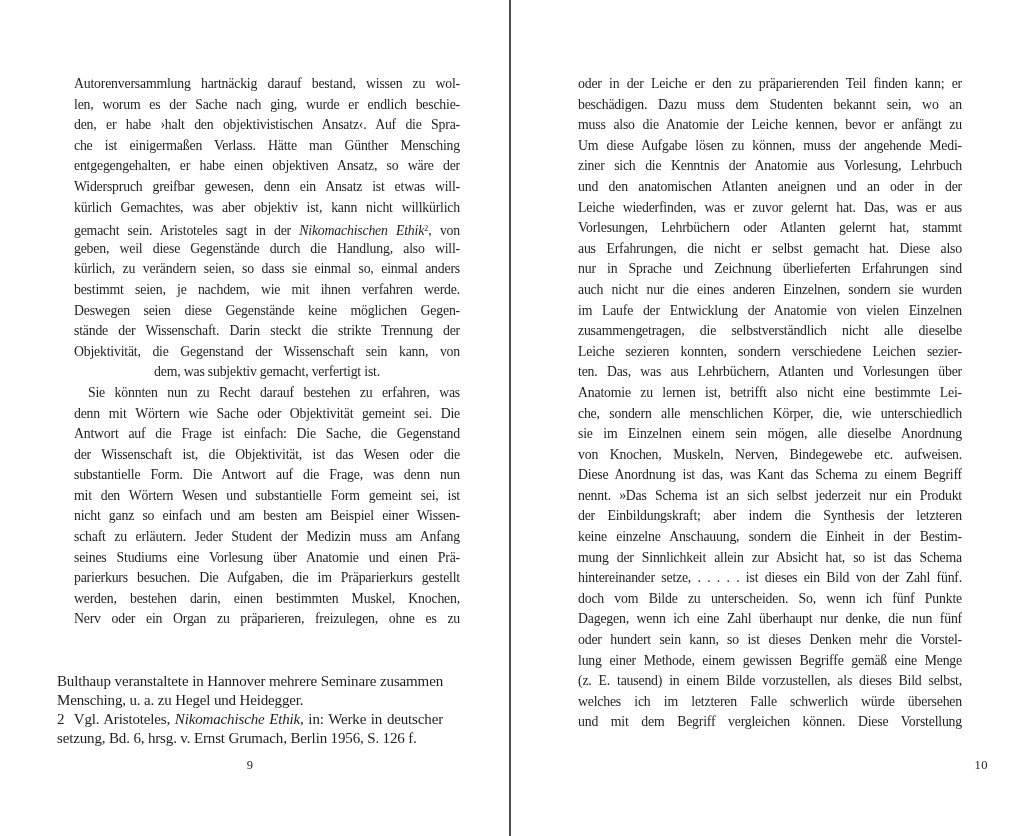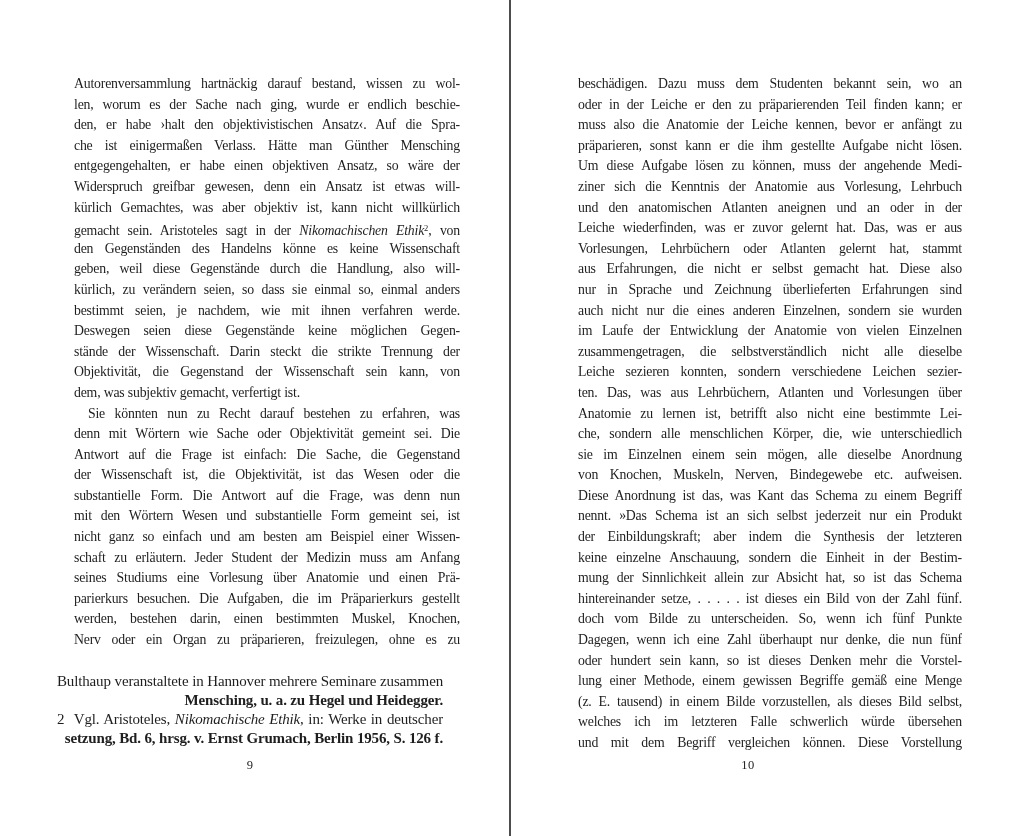--- a/index.html
+++ b/index.html
@@ -38,21 +38,21 @@
     text-align: justify;
     overflow: hidden;
     white-space: normal;
   }
   .line::after {
     content: "";
     display: inline-block;
     width: 100%;
     height: 0;
   }
-  .line.last { text-align: left; }
+  .line.last { text-align: center; }
   .line.last::after { content: none; }
   .line.indent { text-indent: 14px; }
 
   .footnote {
     position: absolute;
     left: 57px;
     top: 672px;
     width: 386px;
   }
   .fn-line {
@@ -62,56 +62,55 @@
     letter-spacing: -0.15px;
     text-align: justify;
     overflow: hidden;
   }
   .fn-line::after {
     content: "";
     display: inline-block;
     width: 100%;
     height: 0;
   }
-  .fn-line.last { text-align: right; font-weight: bold; }
+  .fn-line.last { text-align: left; }
   .fn-line.last::after { content: none; }
 
   .i { font-style: italic; margin-top: 40px; }
   .sup {
     font-style: normal;
     font-size: 8.5px;
     vertical-align: 4px;
     letter-spacing: 0;
   }
 
   .page-number {
     position: absolute;
     top: 758px;
     font-size: 12.5px;
     text-align: center;
     letter-spacing: 0.5px;
   }
   .page-number.left  { left: 57px;  width: 386px; }
-  .page-number.right { left: 556px; width: 384px; }
+  .page-number.right { left: 604px; width: 384px; text-align: right; }
 </style>
 </head>
 <body style="background: rgb(255, 255, 255); color: rgb(30, 30, 30);">
 
 <div class="divider" style="background: rgb(77, 77, 77);"></div>
 
 <div class="text-block left">
     <div class="line"><span>Autorenversammlung hartnäckig darauf bestand, wissen zu wol-</span></div>
     <div class="line"><span>len, worum es der Sache nach ging, wurde er endlich beschie-</span></div>
     <div class="line"><span>den, er habe ›halt den objektivistischen Ansatz‹. Auf die Spra-</span></div>
     <div class="line"><span>che ist einigermaßen Verlass. Hätte man Günther Mensching</span></div>
     <div class="line"><span>entgegengehalten, er habe einen objektiven Ansatz, so wäre der</span></div>
     <div class="line"><span>Widerspruch greifbar gewesen, denn ein Ansatz ist etwas will-</span></div>
     <div class="line"><span>kürlich Gemachtes, was aber objektiv ist, kann nicht willkürlich</span></div>
     <div class="line"><span>gemacht sein. Aristoteles sagt in der </span><span class="i">Nikomachischen Ethik</span><span class="sup">2</span><span>, von</span></div>
-    <div class="line"><span>den Gegenständen des Handelns könne es keine Wissenschaft</span></div>
     <div class="line"><span>geben, weil diese Gegenstände durch die Handlung, also will-</span></div>
     <div class="line"><span>kürlich, zu verändern seien, so dass sie einmal so, einmal anders</span></div>
     <div class="line"><span>bestimmt seien, je nachdem, wie mit ihnen verfahren werde.</span></div>
     <div class="line"><span>Deswegen seien diese Gegenstände keine möglichen Gegen-</span></div>
     <div class="line"><span>stände der Wissenschaft. Darin steckt die strikte Trennung der</span></div>
     <div class="line"><span>Objektivität, die Gegenstand der Wissenschaft sein kann, von</span></div>
     <div class="line last"><span>dem, was subjektiv gemacht, verfertigt ist.</span></div>
     <div class="line indent"><span>Sie könnten nun zu Recht darauf bestehen zu erfahren, was</span></div>
     <div class="line"><span>denn mit Wörtern wie Sache oder Objektivität gemeint sei. Die</span></div>
     <div class="line"><span>Antwort auf die Frage ist einfach: Die Sache, die Gegenstand</span></div>
@@ -127,24 +126,23 @@
   </div>
 
 <div class="footnote">
     <div class="fn-line"><span>Bulthaup veranstaltete in Hannover mehrere Seminare zusammen mit</span></div>
     <div class="fn-line last"><span>Mensching, u. a. zu Hegel und Heidegger.</span></div>
     <div class="fn-line"><span>2&nbsp;&nbsp;Vgl. Aristoteles, </span><span class="i">Nikomachische Ethik</span><span>, in: Werke in deutscher Über-</span></div>
     <div class="fn-line last"><span>setzung, Bd. 6, hrsg. v. Ernst Grumach, Berlin 1956, S. 126 f. (1140a-b).</span></div>
   </div>
 
 <div class="text-block right">
+    <div class="line"><span>oder in der Leiche er den zu präparierenden Teil finden kann; er</span></div>
     <div class="line"><span>beschädigen. Dazu muss dem Studenten bekannt sein, wo an</span></div>
-    <div class="line"><span>oder in der Leiche er den zu präparierenden Teil finden kann; er</span></div>
     <div class="line"><span>muss also die Anatomie der Leiche kennen, bevor er anfängt zu</span></div>
-    <div class="line"><span>präparieren, sonst kann er die ihm gestellte Aufgabe nicht lösen.</span></div>
     <div class="line"><span>Um diese Aufgabe lösen zu können, muss der angehende Medi-</span></div>
     <div class="line"><span>ziner sich die Kenntnis der Anatomie aus Vorlesung, Lehrbuch</span></div>
     <div class="line"><span>und den anatomischen Atlanten aneignen und an oder in der</span></div>
     <div class="line"><span>Leiche wiederfinden, was er zuvor gelernt hat. Das, was er aus</span></div>
     <div class="line"><span>Vorlesungen, Lehrbüchern oder Atlanten gelernt hat, stammt</span></div>
     <div class="line"><span>aus Erfahrungen, die nicht er selbst gemacht hat. Diese also</span></div>
     <div class="line"><span>nur in Sprache und Zeichnung überlieferten Erfahrungen sind</span></div>
     <div class="line"><span>auch nicht nur die eines anderen Einzelnen, sondern sie wurden</span></div>
     <div class="line"><span>im Laufe der Entwicklung der Anatomie von vielen Einzelnen</span></div>
     <div class="line"><span>zusammengetragen, die selbstverständlich nicht alle dieselbe</span></div>

